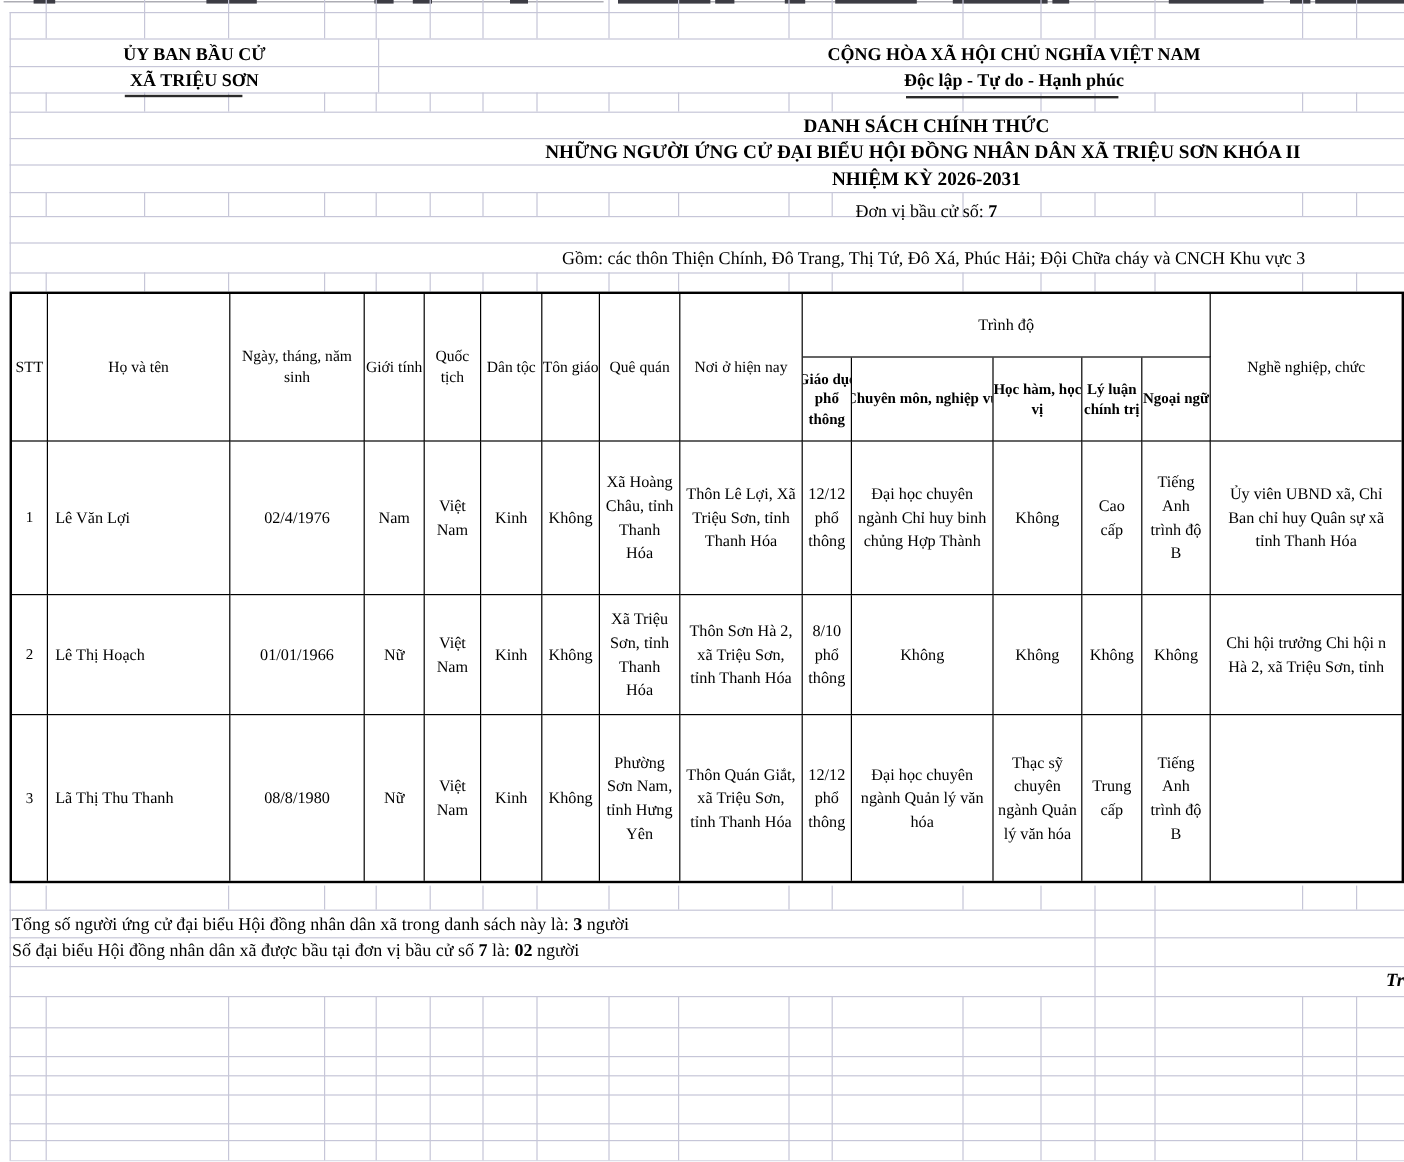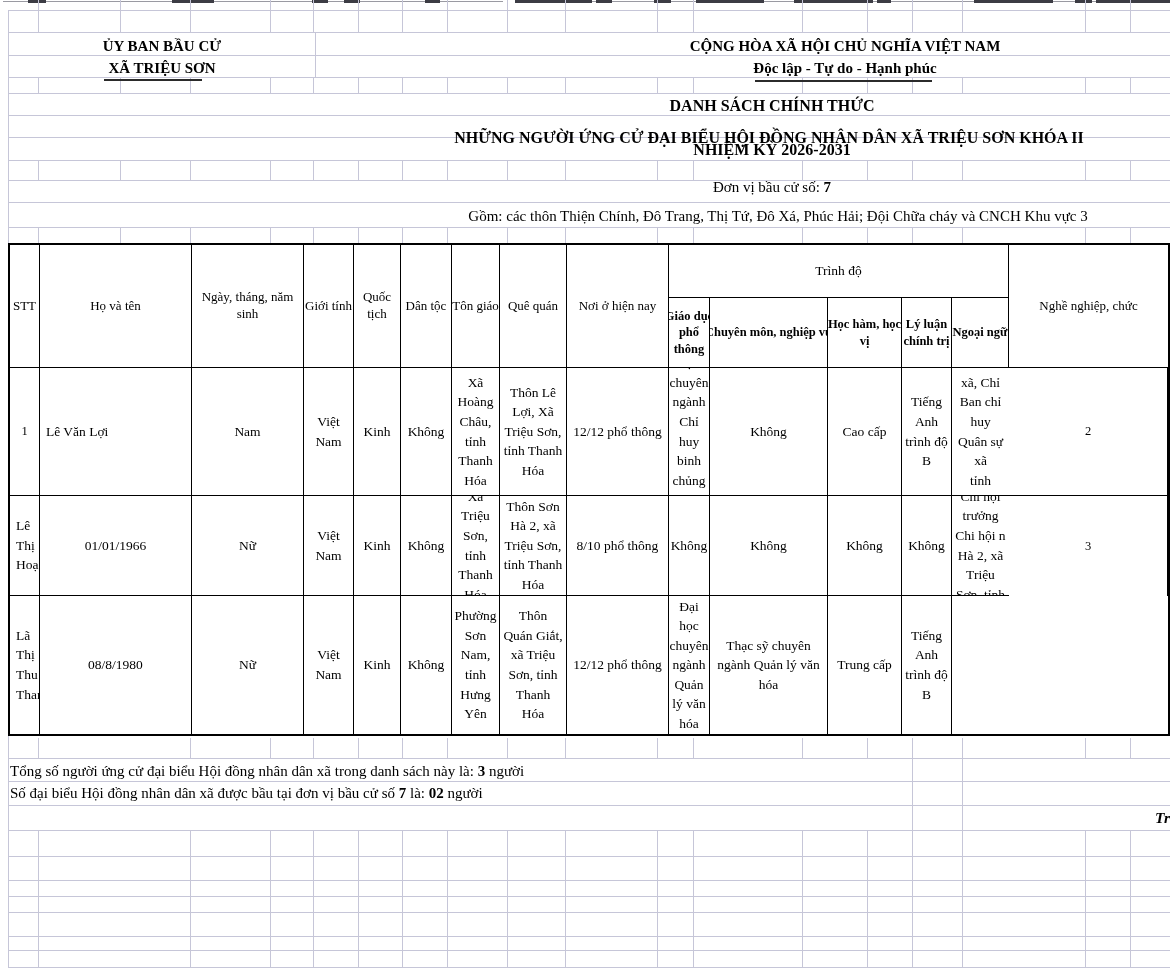--- a/index.html
+++ b/index.html
@@ -220,24 +220,24 @@
 
   <div class="ctr b t15" style="left:162px;top:36px;">ỦY BAN BẦU CỬ</div>
   <div class="ctr b t15" style="left:162px;top:58px;">XÃ TRIỆU SƠN</div>
   <div class="rule" style="left:104px;top:79px;width:98px;"></div>
 
   <div class="ctr b t15" style="left:845px;top:36px;">CỘNG HÒA XÃ HỘI CHỦ NGHĨA VIỆT NAM</div>
   <div class="ctr b t15" style="left:845px;top:58px;">Độc lập - Tự do - Hạnh phúc</div>
   <div class="rule" style="left:755px;top:80px;width:177px;"></div>
 
   <div class="ctr b t16" style="left:772px;top:96px;">DANH SÁCH CHÍNH THỨC</div>
-  <div class="ctr b t16" style="left:769px;top:128px;">NHỮNG NGƯỜI ỨNG CỬ ĐẠI BIỂU HỘI ĐỒNG NHÂN DÂN XÃ TRIỆU SƠN KHÓA II</div>
+  <div class="ctr b t16" style="left:769px;top:118px;">NHỮNG NGƯỜI ỨNG CỬ ĐẠI BIỂU HỘI ĐỒNG NHÂN DÂN XÃ TRIỆU SƠN KHÓA II</div>
   <div class="ctr b t16" style="left:772px;top:140px;">NHIỆM KỲ 2026-2031</div>
 
-  <div class="ctr t15" style="left:772px;top:177px;"><span>Đơn vị bầu cử số:</span>&nbsp;<span class="b">7</span></div>
+  <div class="ctr t15" style="left:772px;top:167px;"><span>Đơn vị bầu cử số:</span>&nbsp;<span class="b">7</span></div>
   <div class="ctr t15" style="left:778px;top:206px;">Gồm: các thôn Thiện Chính, Đô Trang, Thị Tứ,  Đô Xá, Phúc Hải; Đội Chữa cháy và CNCH Khu vực 3</div>
 
   <div class="tbl">
 
     <div class="c hd span2 c1">STT</div>
     <div class="c hd span2 c2">Họ và tên</div>
     <div class="c hd span2 c3">Ngày, tháng, năm
 sinh</div>
     <div class="c hd span2 c4">Giới tính</div>
     <div class="c hd span2 c5">Quốc
@@ -254,20 +254,21 @@
 thông</div>
     <div class="c hd2 r2 c11">Chuyên môn, nghiệp vụ</div>
     <div class="c hd2 r2 c12">Học hàm, học
 vị</div>
     <div class="c hd2 r2 c13">Lý luận
 chính trị</div>
     <div class="c hd2 r2 c14">Ngoại ngữ</div>
 
     <div class="c" style="font-size:12.5px">1</div>
     <div class="c cL">Lê Văn Lợi</div>
+    <div class="c">02/4/1976</div>
     <div class="c">Nam</div>
     <div class="c">Việt Nam</div>
     <div class="c">Kinh</div>
     <div class="c">Không</div>
     <div class="c">Xã Hoàng Châu, tỉnh Thanh Hóa</div>
     <div class="c">Thôn Lê Lợi, Xã Triệu Sơn, tỉnh Thanh Hóa</div>
     <div class="c">12/12 phổ thông</div>
     <div class="c">Đại học chuyên ngành Chỉ huy binh chủng Hợp Thành</div>
     <div class="c">Không</div>
     <div class="c">Cao cấp</div>

